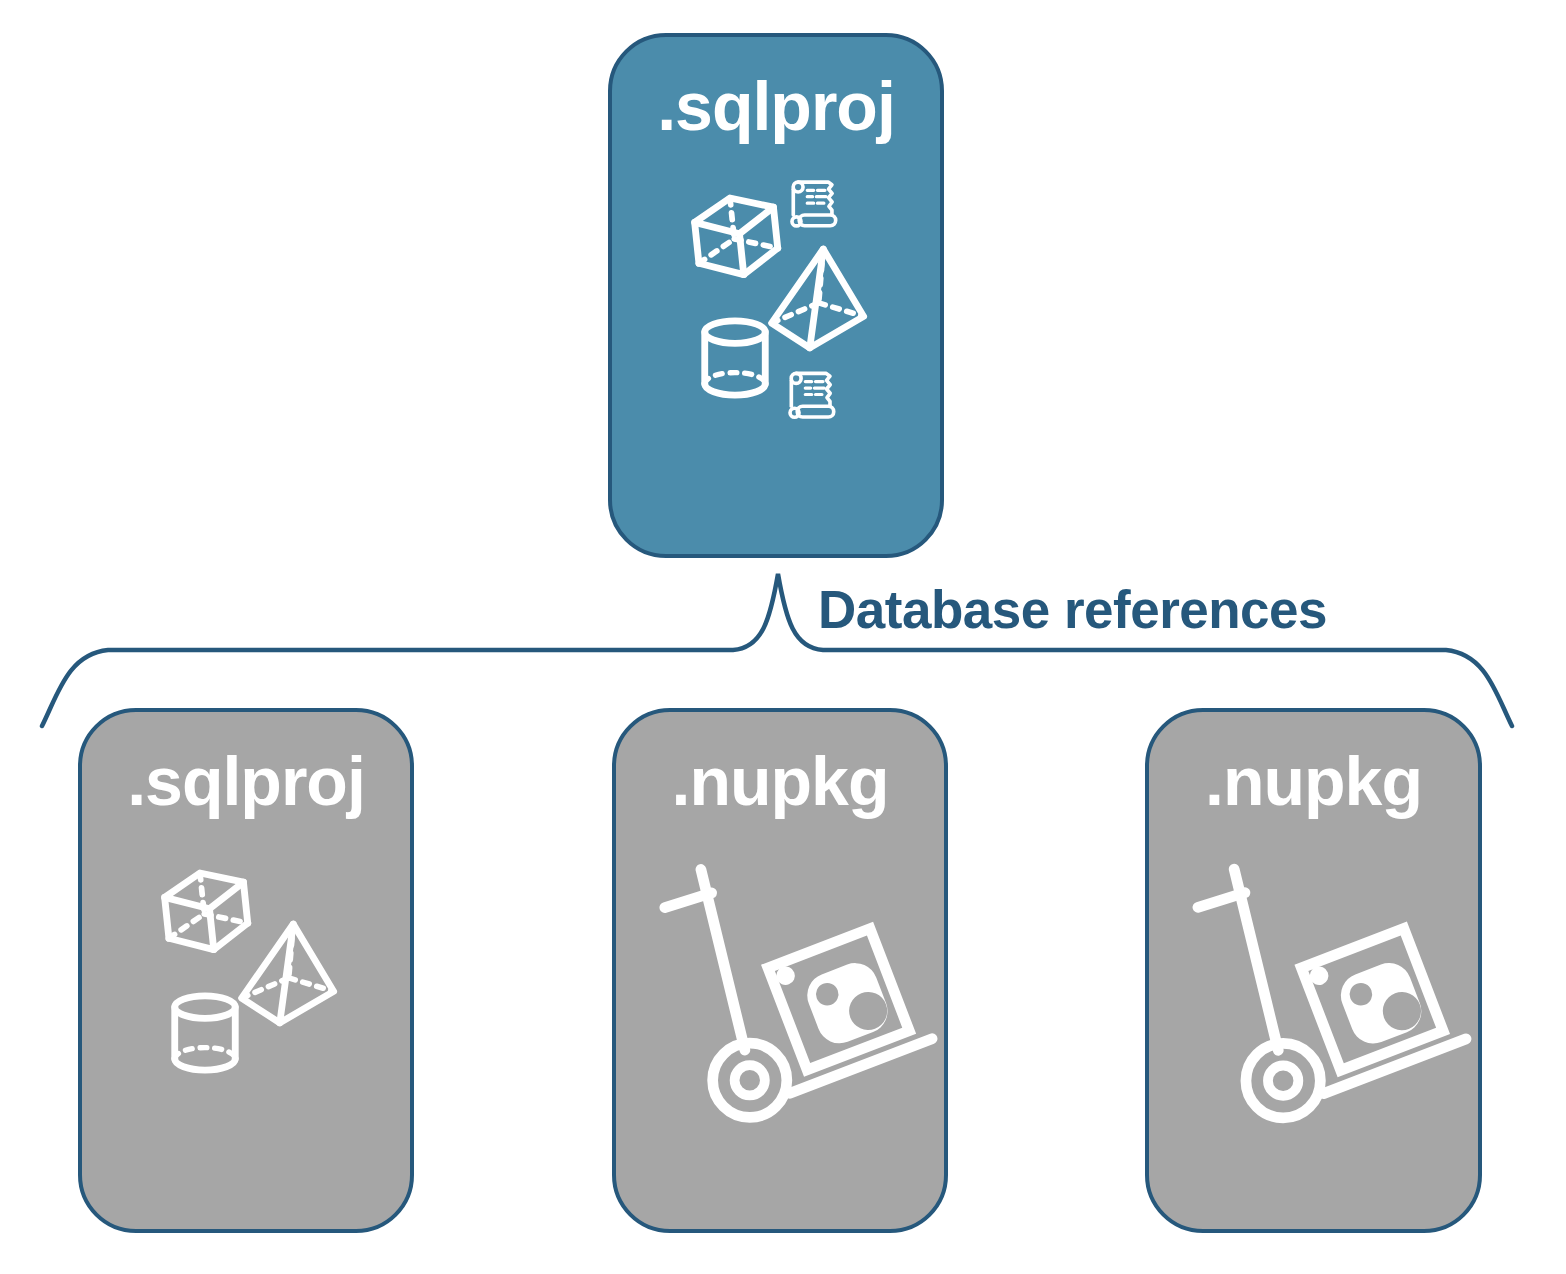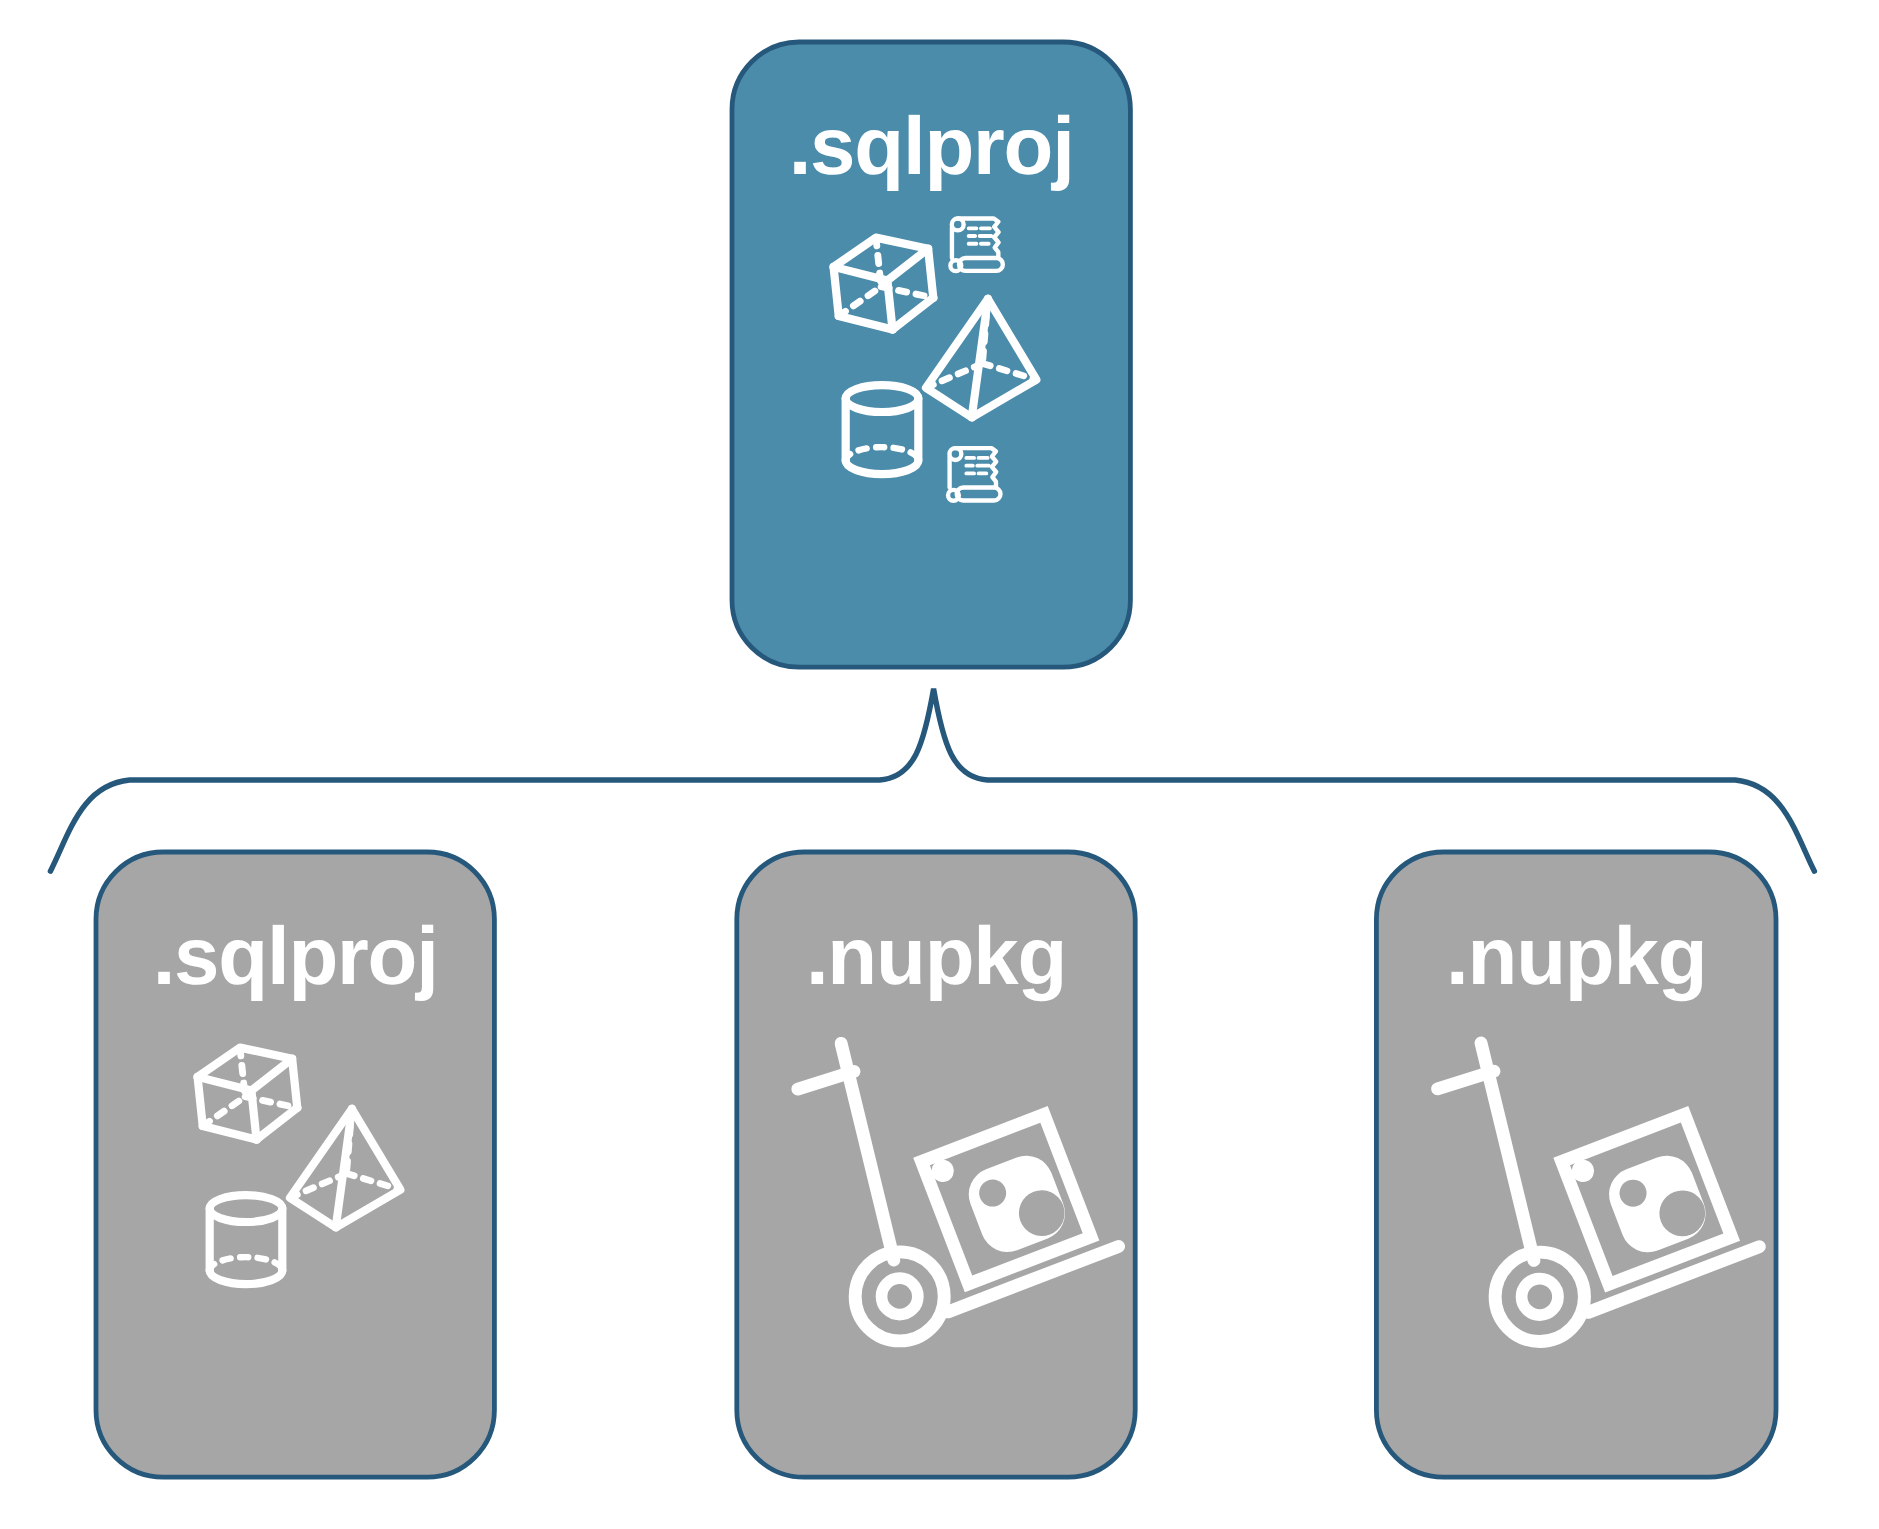--- a/index.html
+++ b/index.html
@@ -29,21 +29,20 @@
     display:block;
     width:100%;
     text-align:center;
     padding-top:34px;
     font-size:68px;
     font-weight:700;
     letter-spacing:-1px;
     color:#ffffff;
     line-height:1.05;
     user-select:none;
-    margin-top:16px;
   }
   .icon-layer{
     position:absolute;
     left:0;top:0;
     width:100%;height:100%;
     pointer-events:none;
   }
   .connector-svg{
     position:absolute;
     left:0;top:0;
@@ -134,20 +133,21 @@
         </g>
       </g>
     </defs>
   </svg>
 
   <svg class="connector-svg" viewBox="0 0 1566 1274">
     <path d="M42 726 C58 694 68 654 108 650 L733 650 C762 648 770 620 778 574
              C786 620 794 648 823 650 L1446 650 C1486 654 1496 694 1512 726" fill="none" stroke="#26587c" stroke-width="4.5" stroke-linecap="round"></path>
   </svg>
 
+  <div class="connector-label">Database references</div>
 
   <div class="node accent" style="left:608px; top:33px; width:336px; height:525px;">
     <span class="node-label">.sqlproj</span>
     <svg class="icon-layer" viewBox="0 0 336 525">
       <use href="#icon-cube" transform="translate(70,148) scale(1.17)"></use>
       <use href="#icon-scroll" transform="translate(178,136) scale(1.1)"></use>
       <use href="#icon-pyramid" transform="translate(152,208) scale(1.15)"></use>
       <use href="#icon-cylinder" transform="translate(86,285) scale(1.0)"></use>
       <use href="#icon-scroll" transform="translate(176,332) scale(1.1)"></use>
     </svg>

